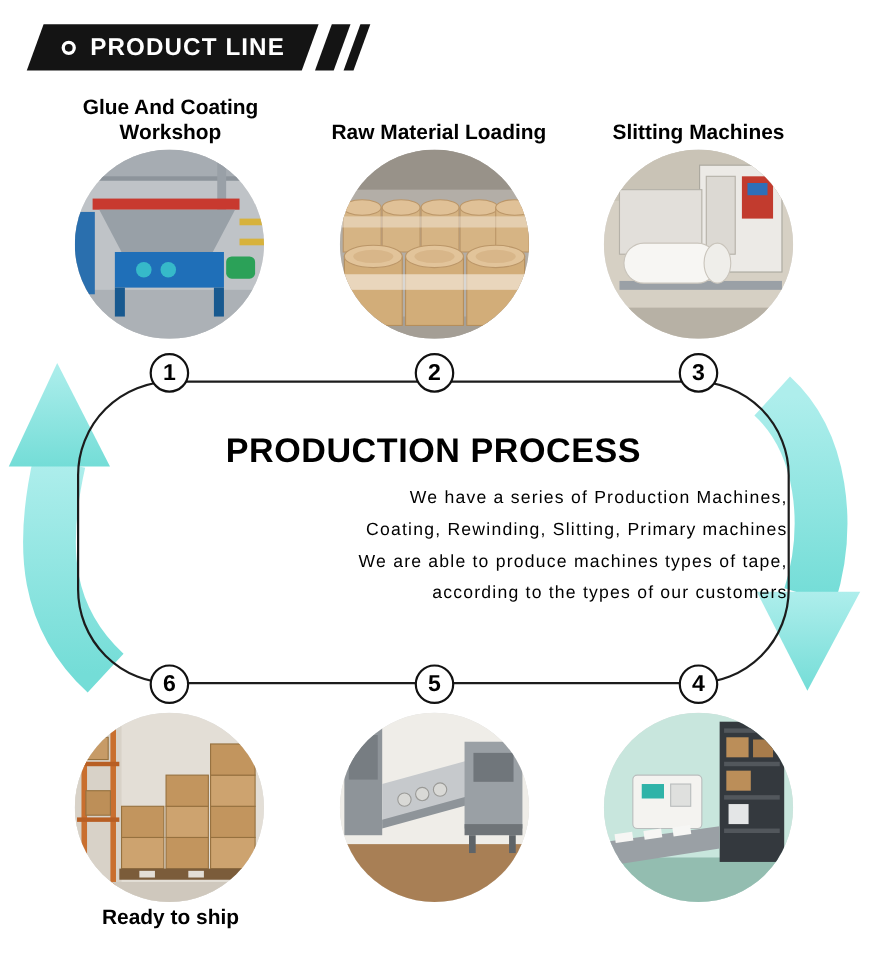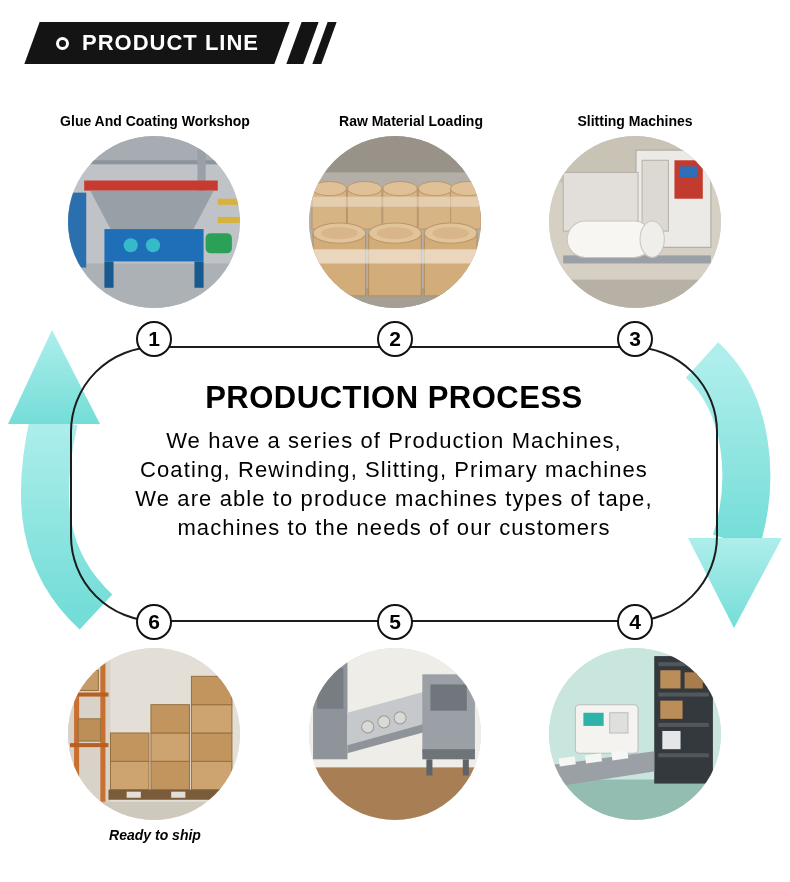--- a/index.html
+++ b/index.html
@@ -14,35 +14,35 @@
                   padding-left:24px; transform:skewX(20deg); }
   .ring { width:13px; height:13px; border:3px solid #fff; border-radius:50%; flex:0 0 auto; }
   .banner-text { color:#fff; font-size:22px; font-weight:bold; letter-spacing:1px; white-space:nowrap; }
   .stripe { position:absolute; top:22px; height:42px; background:#141414; transform:skewX(-20deg); z-index:4; }
   .s1 { left:294px; width:17px; }
   .s2 { left:320px; width:9px; }
 
   
   .station-label { position:absolute; width:214px; height:48px; top:84px;
                    display:flex; align-items:flex-end; justify-content:center;
-                   text-align:center; font-weight:bold; font-size:14px; line-height:22px; z-index:2; }
-  .station-label.bottom { top:824px; height:30px; align-items:flex-start;font-style:italic; }
-  .lc1 { left:48px; } .lc2 { left:304px; } .lc3 { left:528px;text-align:right; }
+                   text-align:center; font-weight:bold; font-size:19px; line-height:22px; z-index:2; }
+  .station-label.bottom { top:824px; height:30px; align-items:flex-start; }
+  .lc1 { left:48px; } .lc2 { left:292px; } .lc3 { left:528px;text-align:right; }
 
   .photo { position:absolute; width:172px; height:172px; border-radius:50%;
            overflow:hidden; z-index:2; background:#ddd; }
   .photo svg { display:block; width:100%; height:100%; }
   .ptop { top:136px; } .pbottom { top:648px; }
   .pc1 { left:68px; } .pc2 { left:309px; } .pc3 { left:549px; }
 
   
   .process-box { position:absolute; left:70px; top:346px; width:648px; height:276px;
                  border:2px solid #1c1c1c; border-radius:86px; z-index:2; text-align:center; }
-  .process-title { margin-top:32px; font-size:31px; font-weight:bold; letter-spacing:0.5px; }
-  .process-lines { margin-top:10px; font-size:22px; letter-spacing:1.1px; line-height:29px; }
+  .process-title { margin-top:44px; font-size:31px; font-weight:bold; letter-spacing:0.5px; }
+  .process-lines { margin-top:10px; font-size:16px; letter-spacing:1.1px; line-height:29px;text-align:right; }
   .process-lines span { display:block; }
 
   
   .num { position:absolute; width:36px; height:36px; background:#fff;
          border:2px solid #111; border-radius:50%; display:flex; align-items:center;
          justify-content:center; font-size:21px; font-weight:bold; z-index:3; }
   .n1 { left:136px; top:321px; } .n2 { left:377px; top:321px; } .n3 { left:617px; top:321px; }
   .n6 { left:136px; top:604px; } .n5 { left:377px; top:604px; } .n4 { left:617px; top:604px; }
 
   
@@ -146,21 +146,21 @@
       <polygon points="688,538 782,538 734,628" fill="url(#gcy)"></polygon>
     </g>
   </svg>
 
   <div class="process-box">
     <div class="process-title">PRODUCTION PROCESS</div>
     <div class="process-lines">
       <span>We have a series of Production Machines,</span>
       <span>Coating, Rewinding, Slitting, Primary machines</span>
       <span>We are able to produce machines types of tape,</span>
-      <span>machines to the needs of our customers</span>
+      <span>according to the types of our customers</span>
     </div>
   </div>
 
   <div class="num n1">1</div>
   <div class="num n2">2</div>
   <div class="num n3">3</div>
   <div class="num n6">6</div>
   <div class="num n5">5</div>
   <div class="num n4">4</div>
 

